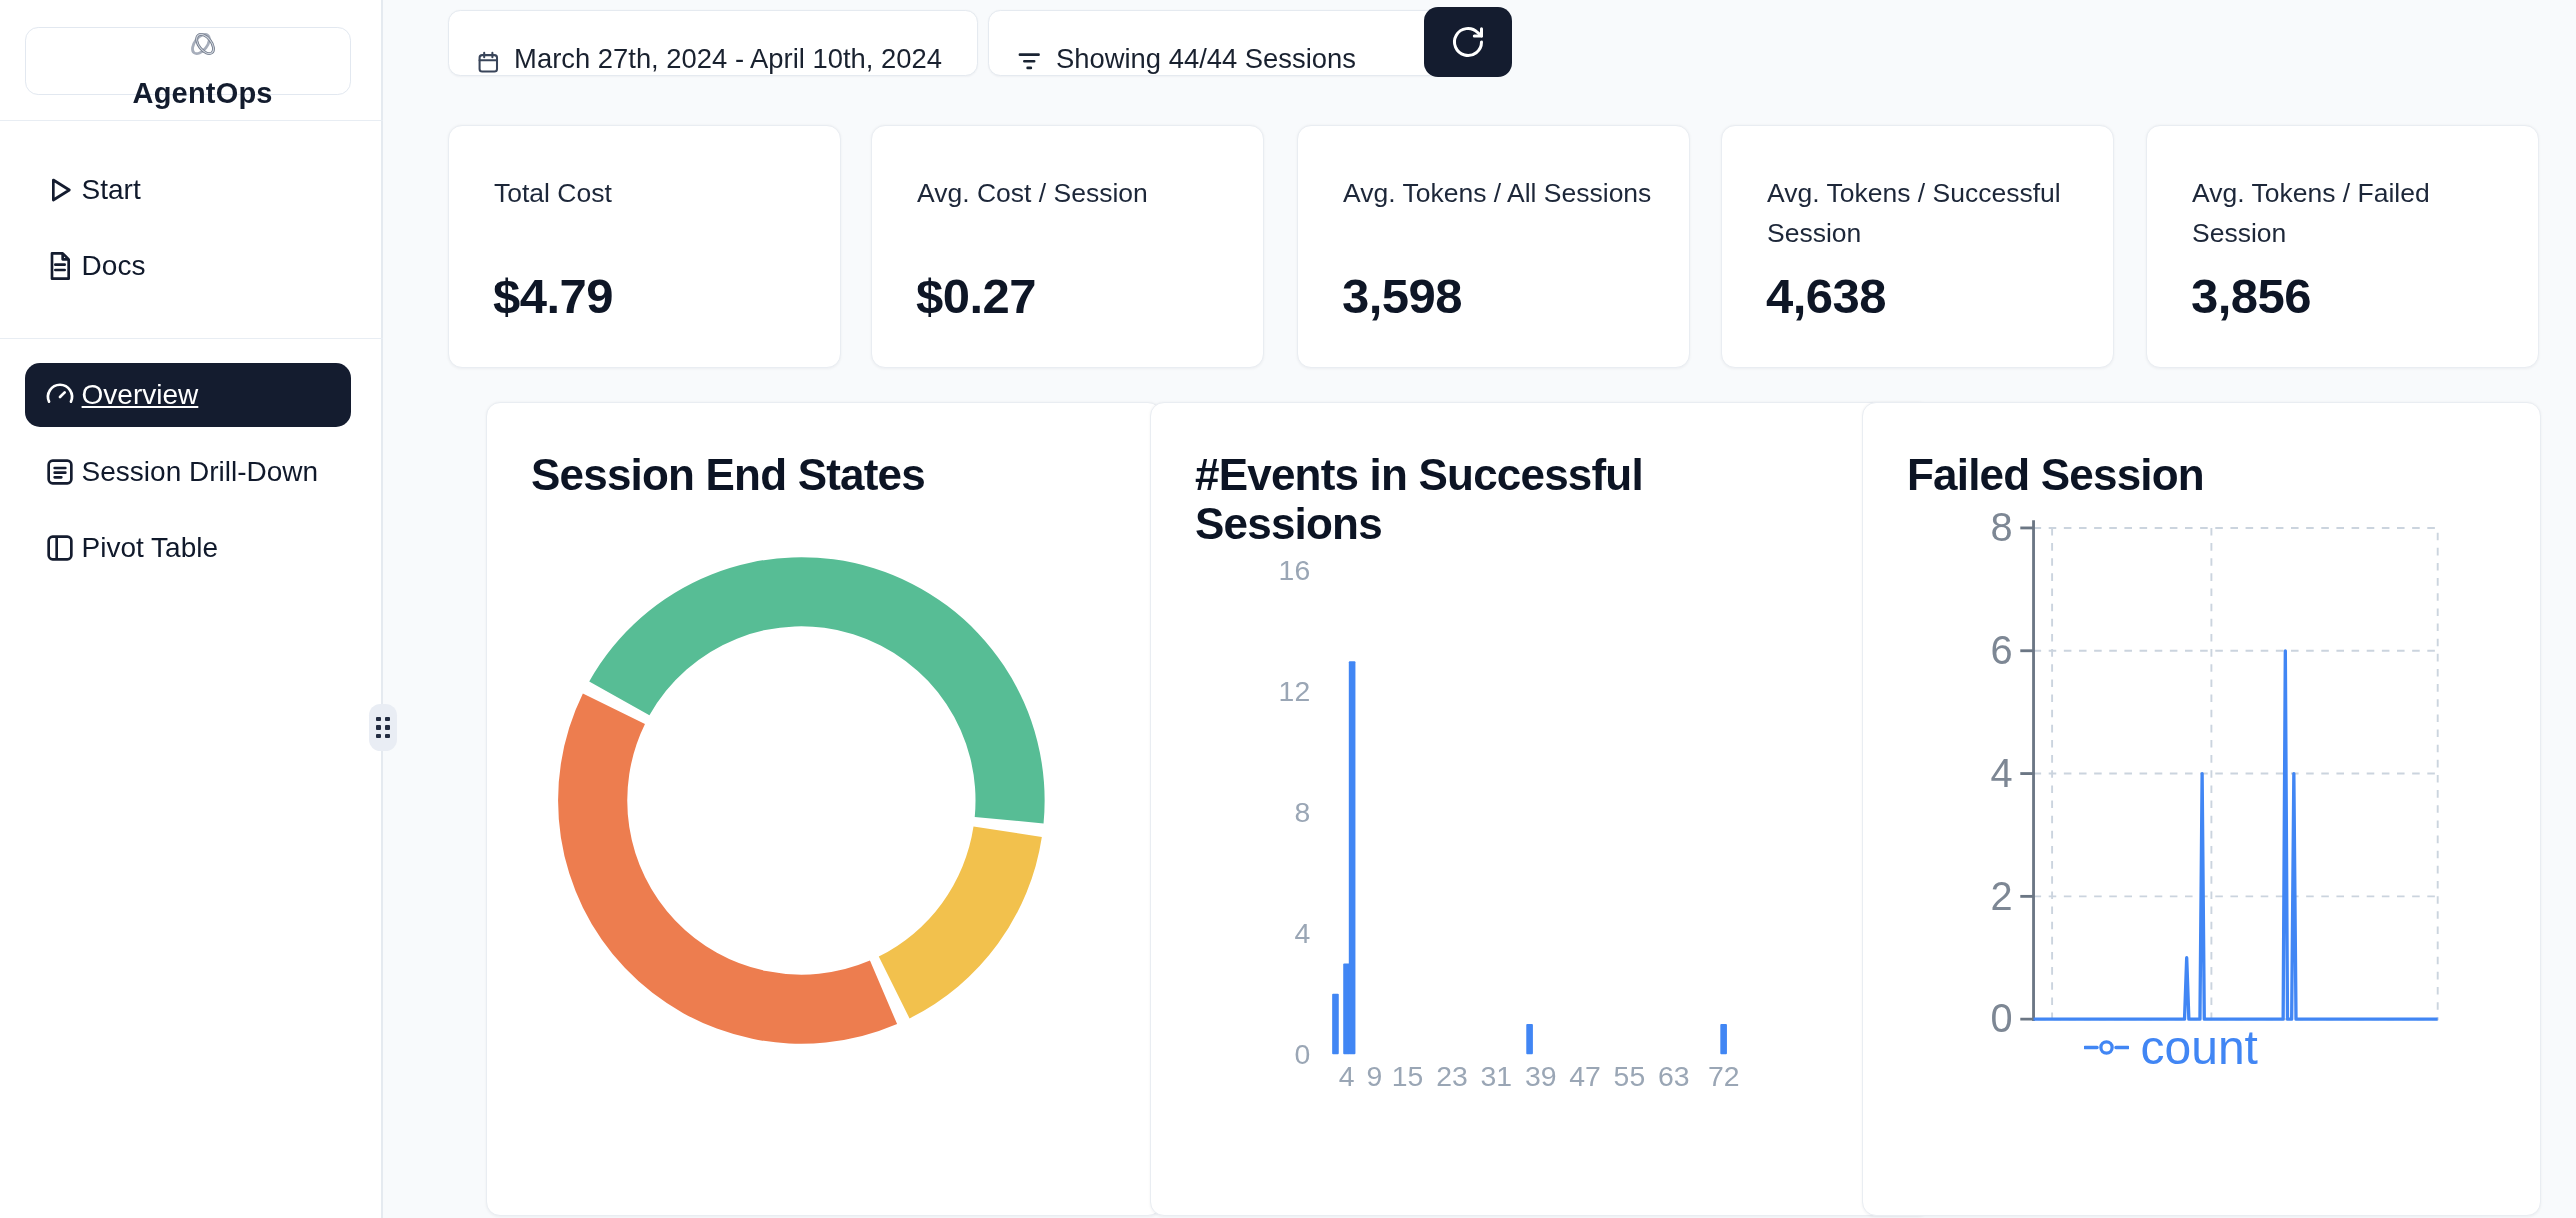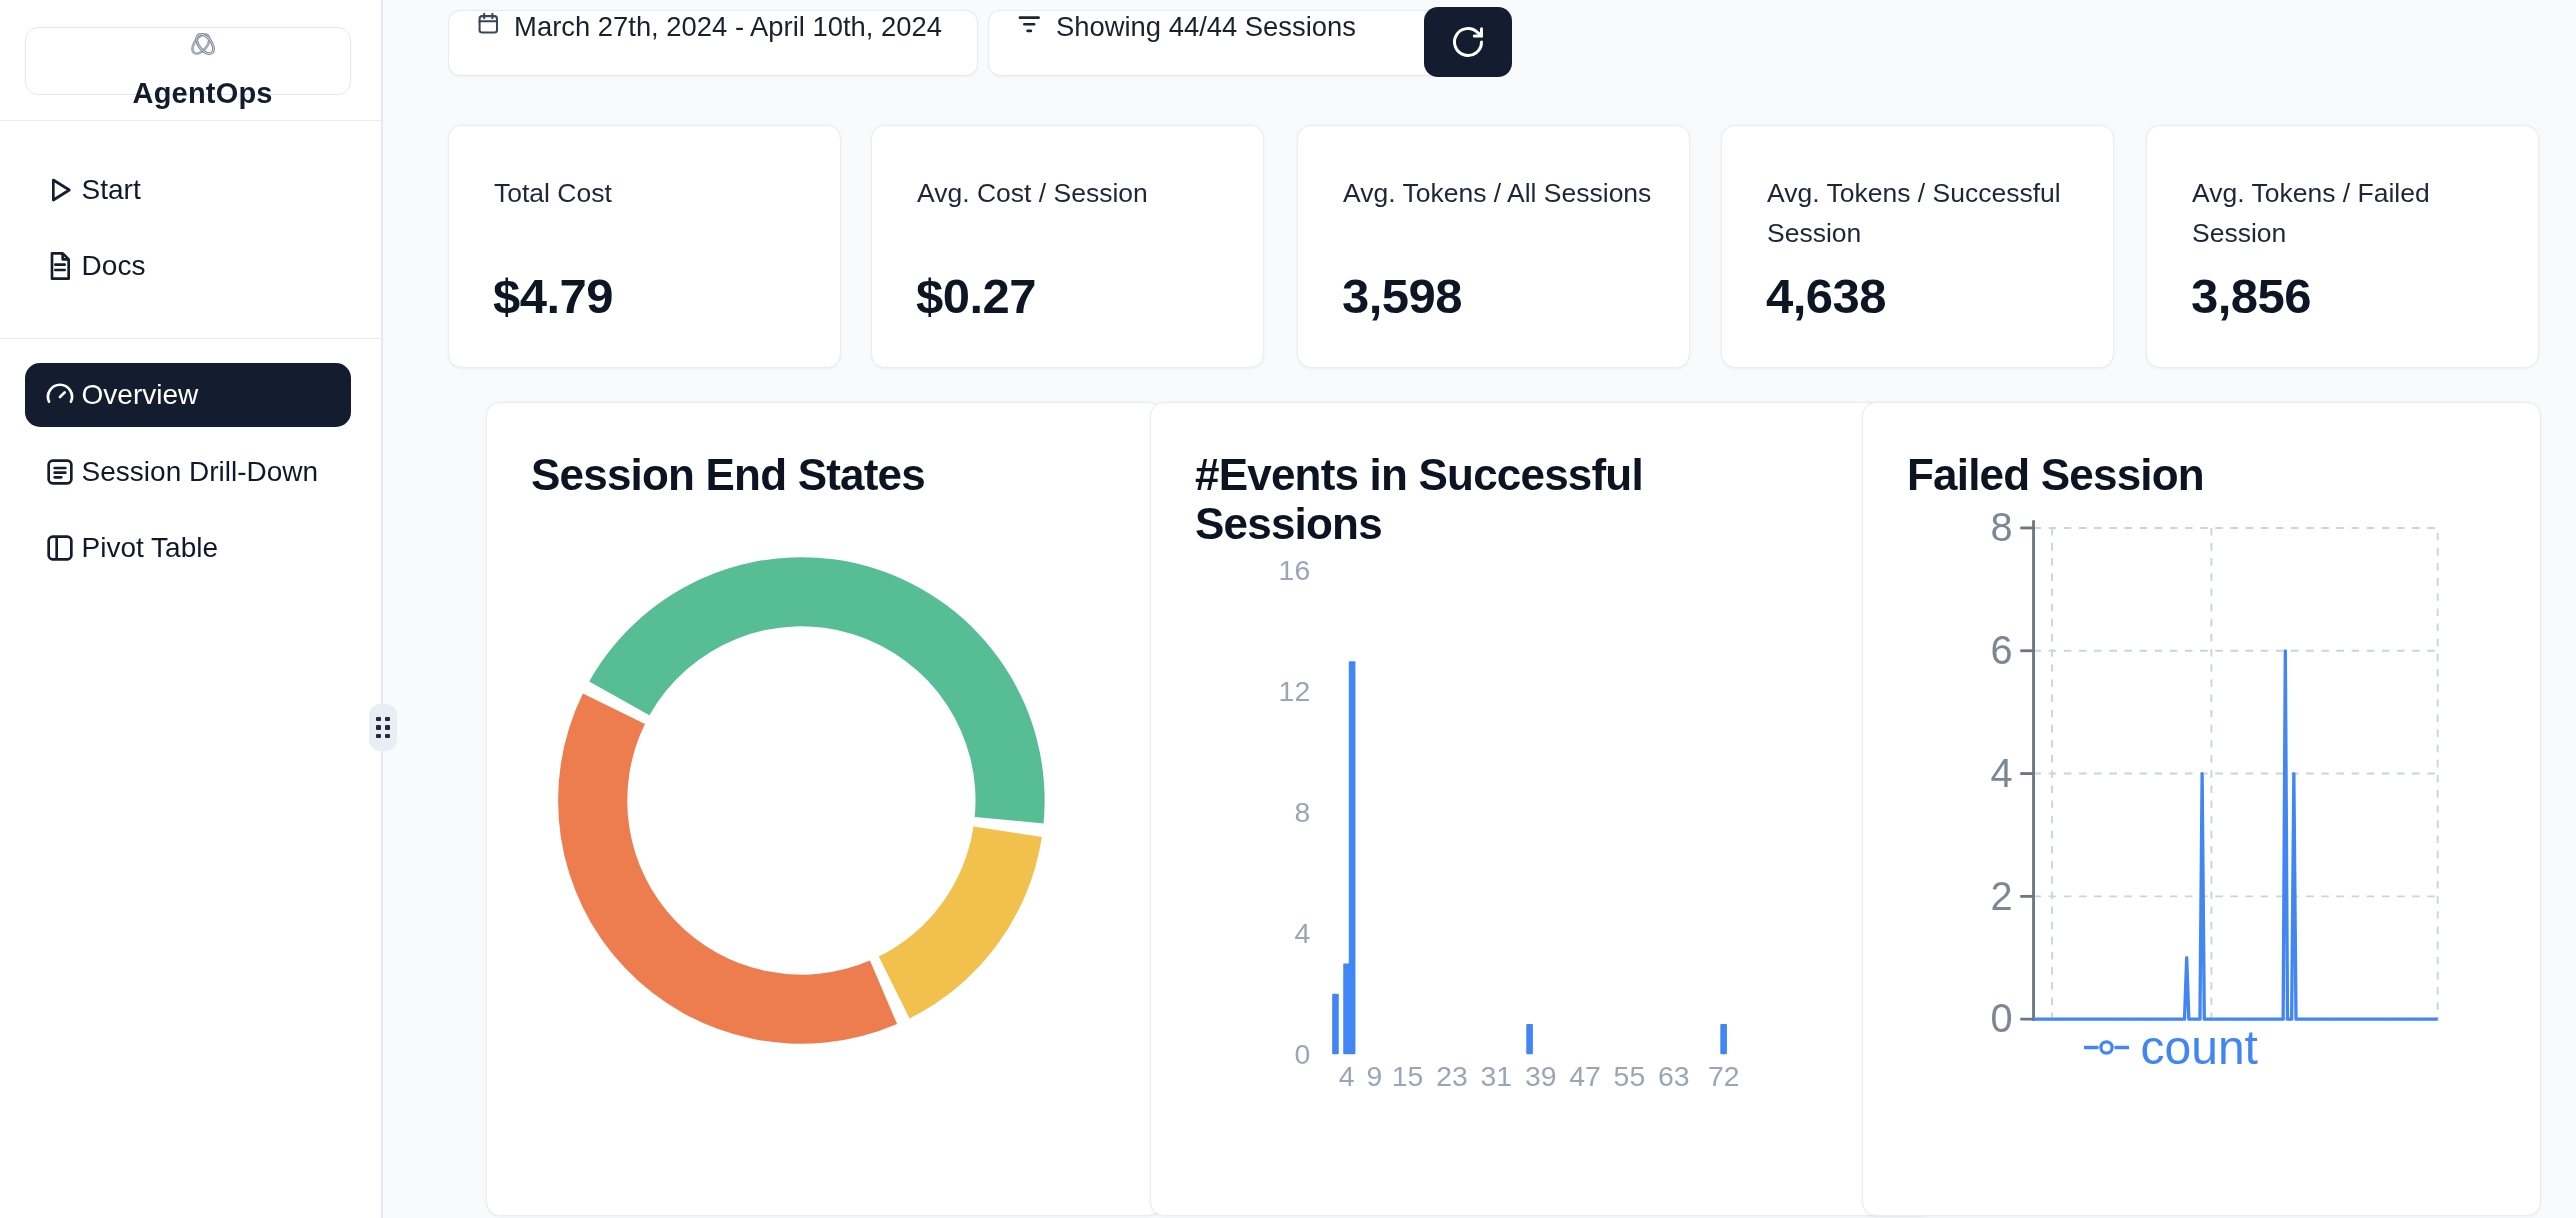--- a/index.html
+++ b/index.html
@@ -11,33 +11,33 @@
     background:#ffffff; border-right:2.8px solid #e5eaf0; }
   .logo-box { position:absolute; left:24.6px; top:26.5px; width:326px; height:68px;
     background:#fff; border:1.9px solid #e2e8f0; border-radius:13.2px;
     display:flex; align-items:center; gap:17px; padding-left:30px;flex-direction:column; }
   .logo-box .brand { font-size:29px; font-weight:700; color:#131c2e; letter-spacing:0.2px; }
   .side-divider { position:absolute; left:0; width:383px; height:0; border-top:1.9px solid #e8edf3; }
   .nav-item { position:absolute; left:24.6px; width:326px; height:59px; border-radius:15px;
     display:flex; align-items:center; gap:6px; padding-left:19px; cursor:pointer; }
   .nav-item .lbl { font-size:28px; font-weight:500; color:#10192b; }
   .nav-item.active { background:#141c2f; height:64px; }
-  .nav-item.active .lbl { color:#ffffff; }
+  .nav-item.active .lbl { color:#ffffff;text-decoration:underline; }
   .nico { width:32px; height:32px; flex:0 0 32px; }
 
   
   #drag-handle { position:absolute; left:369px; top:704px; width:28px; height:47px;
     background:#e9edf4; border-radius:11.4px; display:flex; align-items:center; justify-content:center; cursor:col-resize; }
   .dots { display:grid; grid-template-columns:4.7px 4.7px; grid-template-rows:4.7px 4.7px 4.7px; gap:3.8px; }
   .dots i { width:4.7px; height:4.7px; background:#222c41; border-radius:0.9px; }
 
   
   #main { position:absolute; left:386px; top:0; width:2190px; height:1219px; }
   .pillbtn { position:absolute; top:9.5px; height:66px; background:#fff;
-    border:1.9px solid #e5eaf0; border-radius:12.3px; display:flex; align-items:flex-start;
+    border:1.9px solid #e5eaf0; border-radius:12.3px; display:flex; align-items:flex-end;
     gap:14px; padding:0 26.5px; cursor:pointer; box-shadow:0 0.9px 1.9px rgba(15,23,42,.04); }
   .pillbtn .btxt { font-size:27.4px; color:#19212f; white-space:nowrap; }
   #refresh-btn { position:absolute; left:1038px; top:6.6px; width:88px; height:70px;
     background:#141c2f; border:none; border-radius:14px; display:flex;
     align-items:center; justify-content:center; cursor:pointer; }
 
   .stat-card { position:absolute; top:125px; width:393px; height:243px; background:#fff;
     border:1.9px solid #e9edf2; border-radius:14px; box-shadow:0 0.9px 2.8px rgba(15,23,42,.05); }
   .stat-label { position:absolute; left:45px; top:47px; right:36px;
     font-size:26.5px; line-height:40px; color:#1d2739; }

